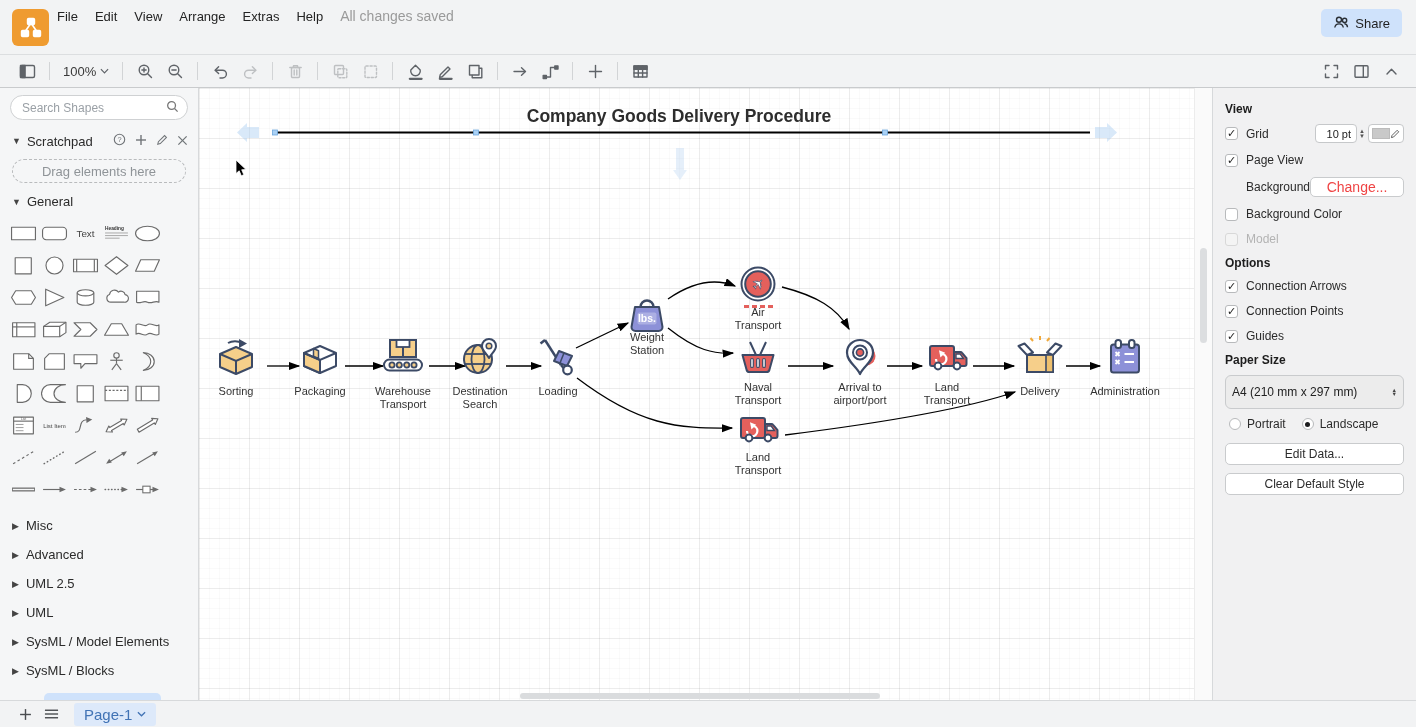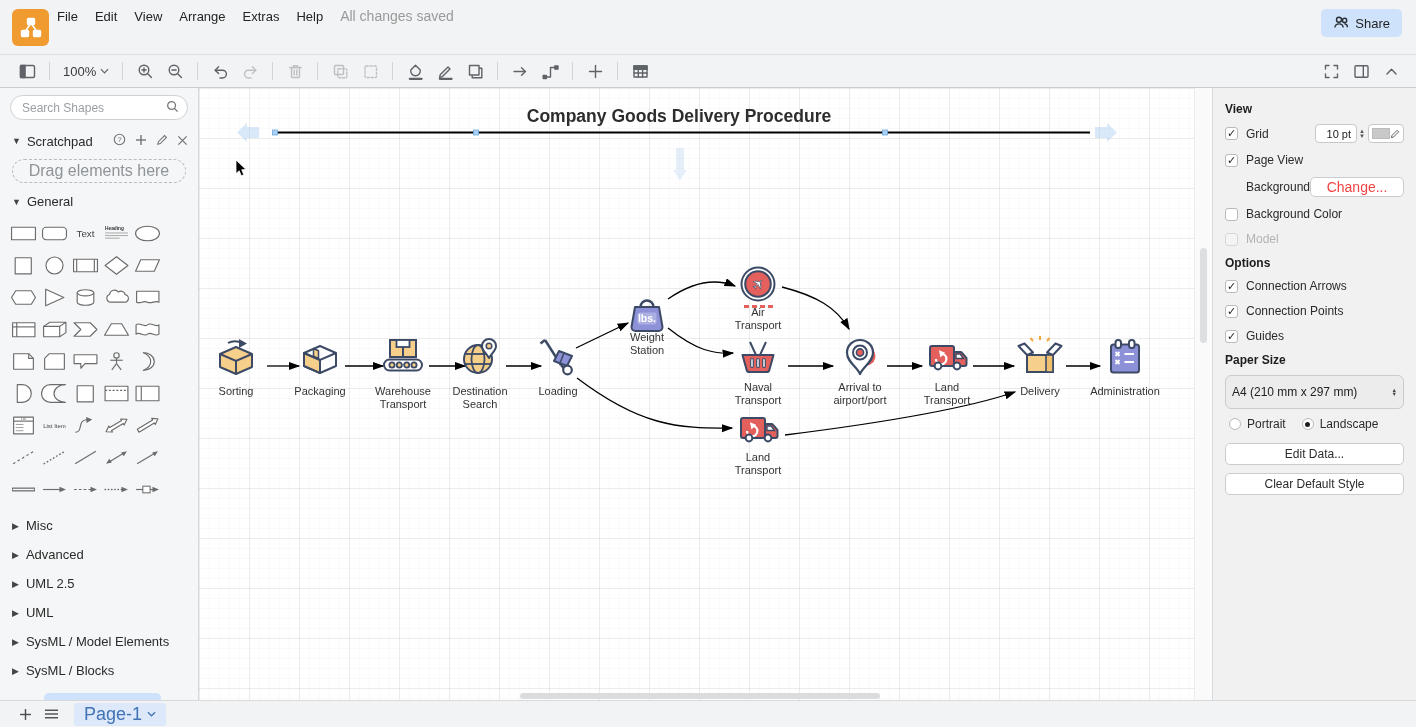--- a/index.html
+++ b/index.html
@@ -30,21 +30,21 @@
 
   
   .sidebar { width:199px; flex:0 0 199px; background:#f5f6f7; border-right:1px solid #d7d9db; font-size:13px; position:relative; overflow:hidden; }
   .search-wrap { margin:7px 10px 4px 10px; position:relative; }
   .search-input { width:100%; height:25px; border:1px solid #cfd1d3; border-radius:13px; background:#fff; padding:0 26px 0 11px; font-size:12px; font-family:inherit; color:#333; }
   .search-input::placeholder { color:#9aa0a6; }
   .search-ic { position:absolute; right:9px; top:5px; }
   .sec-head { display:flex; align-items:center; padding:9px 10px 4px 12px; color:#2b2b2b; }
   .sec-head .tri { font-size:9px; margin-right:6px; color:#444; }
   .scratch-icons { margin-left:auto; display:flex; gap:9px; align-items:center; }
-  .dragbox { margin:6px 12px 2px 12px; border:1px dashed #b9bbbd; border-radius:12px; height:24px; display:flex; align-items:center; justify-content:center; color:#8f9498; font-size:16px; }
+  .dragbox { margin:6px 12px 2px 12px; border:1px dashed #b9bbbd; border-radius:12px; height:24px; display:flex; align-items:center; justify-content:center; color:#8f9498; font-size:13px; }
   .palette { display:grid; grid-template-columns:repeat(5,31px); padding:4px 0 2px 10px; }
   .pal-cell { width:31px; height:32px; display:flex; align-items:center; border-radius:3px; }
   .collapsed-list { margin-top:4px; }
   .col-sec { display:flex; align-items:center; padding:7px 12px; color:#2b2b2b; }
   .col-sec .tri { font-size:9px; margin-right:7px; color:#444; }
   .more-shapes { margin:8px 0 0 44px; background:#cfe2fb; border:none; border-radius:5px; height:24px; padding:0 12px; font-size:13px; color:#1f1f1f; display:flex; align-items:center; gap:5px; font-family:inherit; }
 
   
   .canvas { flex:1 1 auto; position:relative; background:#fff; overflow:hidden;
     background-image:
@@ -85,21 +85,21 @@
   .select .sel-arrows { margin-left:auto; display:flex; flex-direction:column; line-height:4.5px; }
   .select .sel-arrows span { font-size:5.5px; color:#444; }
   .radio-row { display:flex; align-items:center; gap:6px; margin:2px 0 12px 4px; }
   .radio { width:12px; height:12px; border:1px solid #b8babc; border-radius:50%; background:#fff; display:flex; align-items:center; justify-content:center; }
   .radio .dot { width:5px; height:5px; border-radius:50%; background:#1d1d1f; }
   .rp-btn { width:100%; height:22px; background:#fff; border:1px solid #c9cbcd; border-radius:5px; font-size:12px; color:#2b2b2b; margin-bottom:8px; font-family:inherit; }
 
   
   footer { height:27px; flex:0 0 27px; background:#f2f3f4; border-top:1px solid #d7d9db; display:flex; align-items:center; padding-left:12px; }
   .ft-btn { width:26px; height:22px; display:flex; align-items:center; justify-content:center; }
-  .page-tab { margin-left:10px; height:23px; background:#dde9fa; border-radius:3px; display:flex; align-items:center; padding:0 10px; gap:5px; font-size:18px; color:#4173b5; }
+  .page-tab { margin-left:10px; height:23px; background:#dde9fa; border-radius:3px; display:flex; align-items:center; padding:0 10px; gap:5px; font-size:15px; color:#4173b5; }
 
   svg text { font-family:"Liberation Sans", sans-serif; }
 </style>
 </head>
 <body>
 
 <div id="app">
 
   <header>
     <div class="logo">

